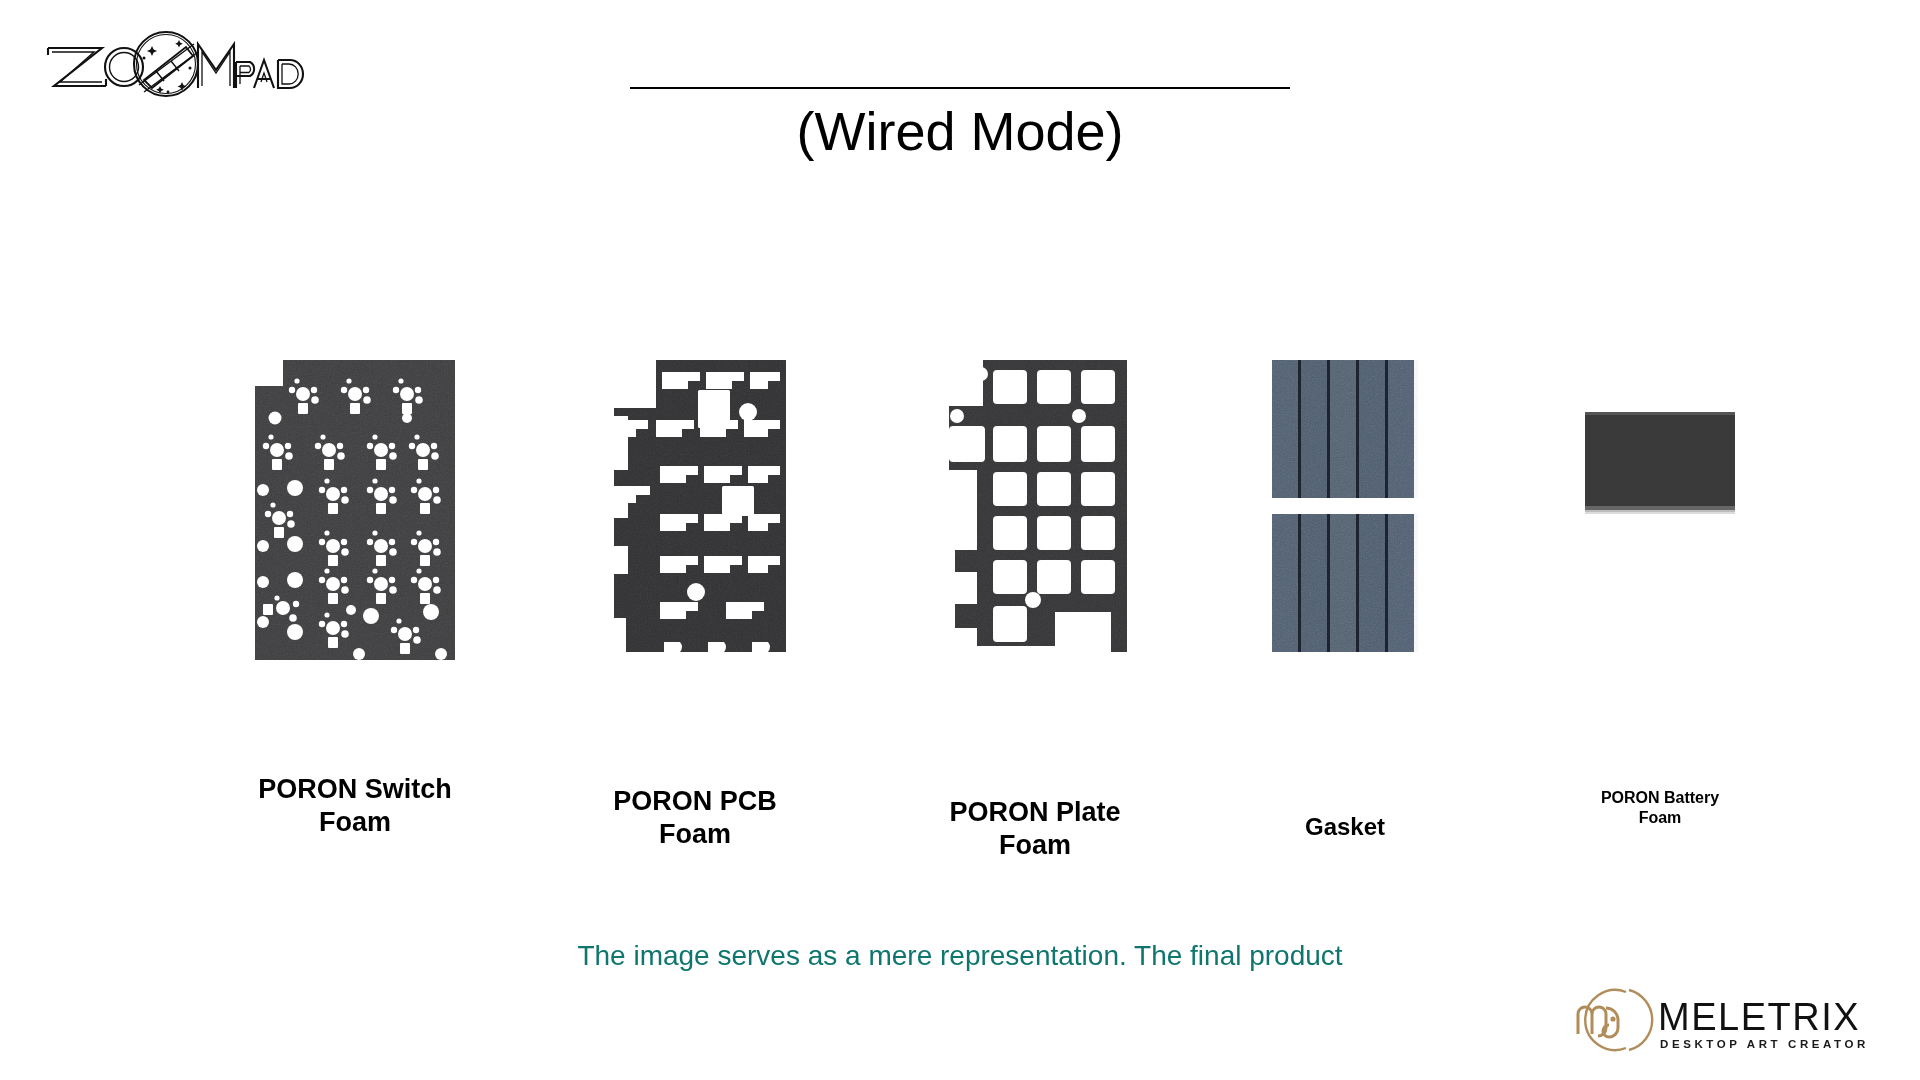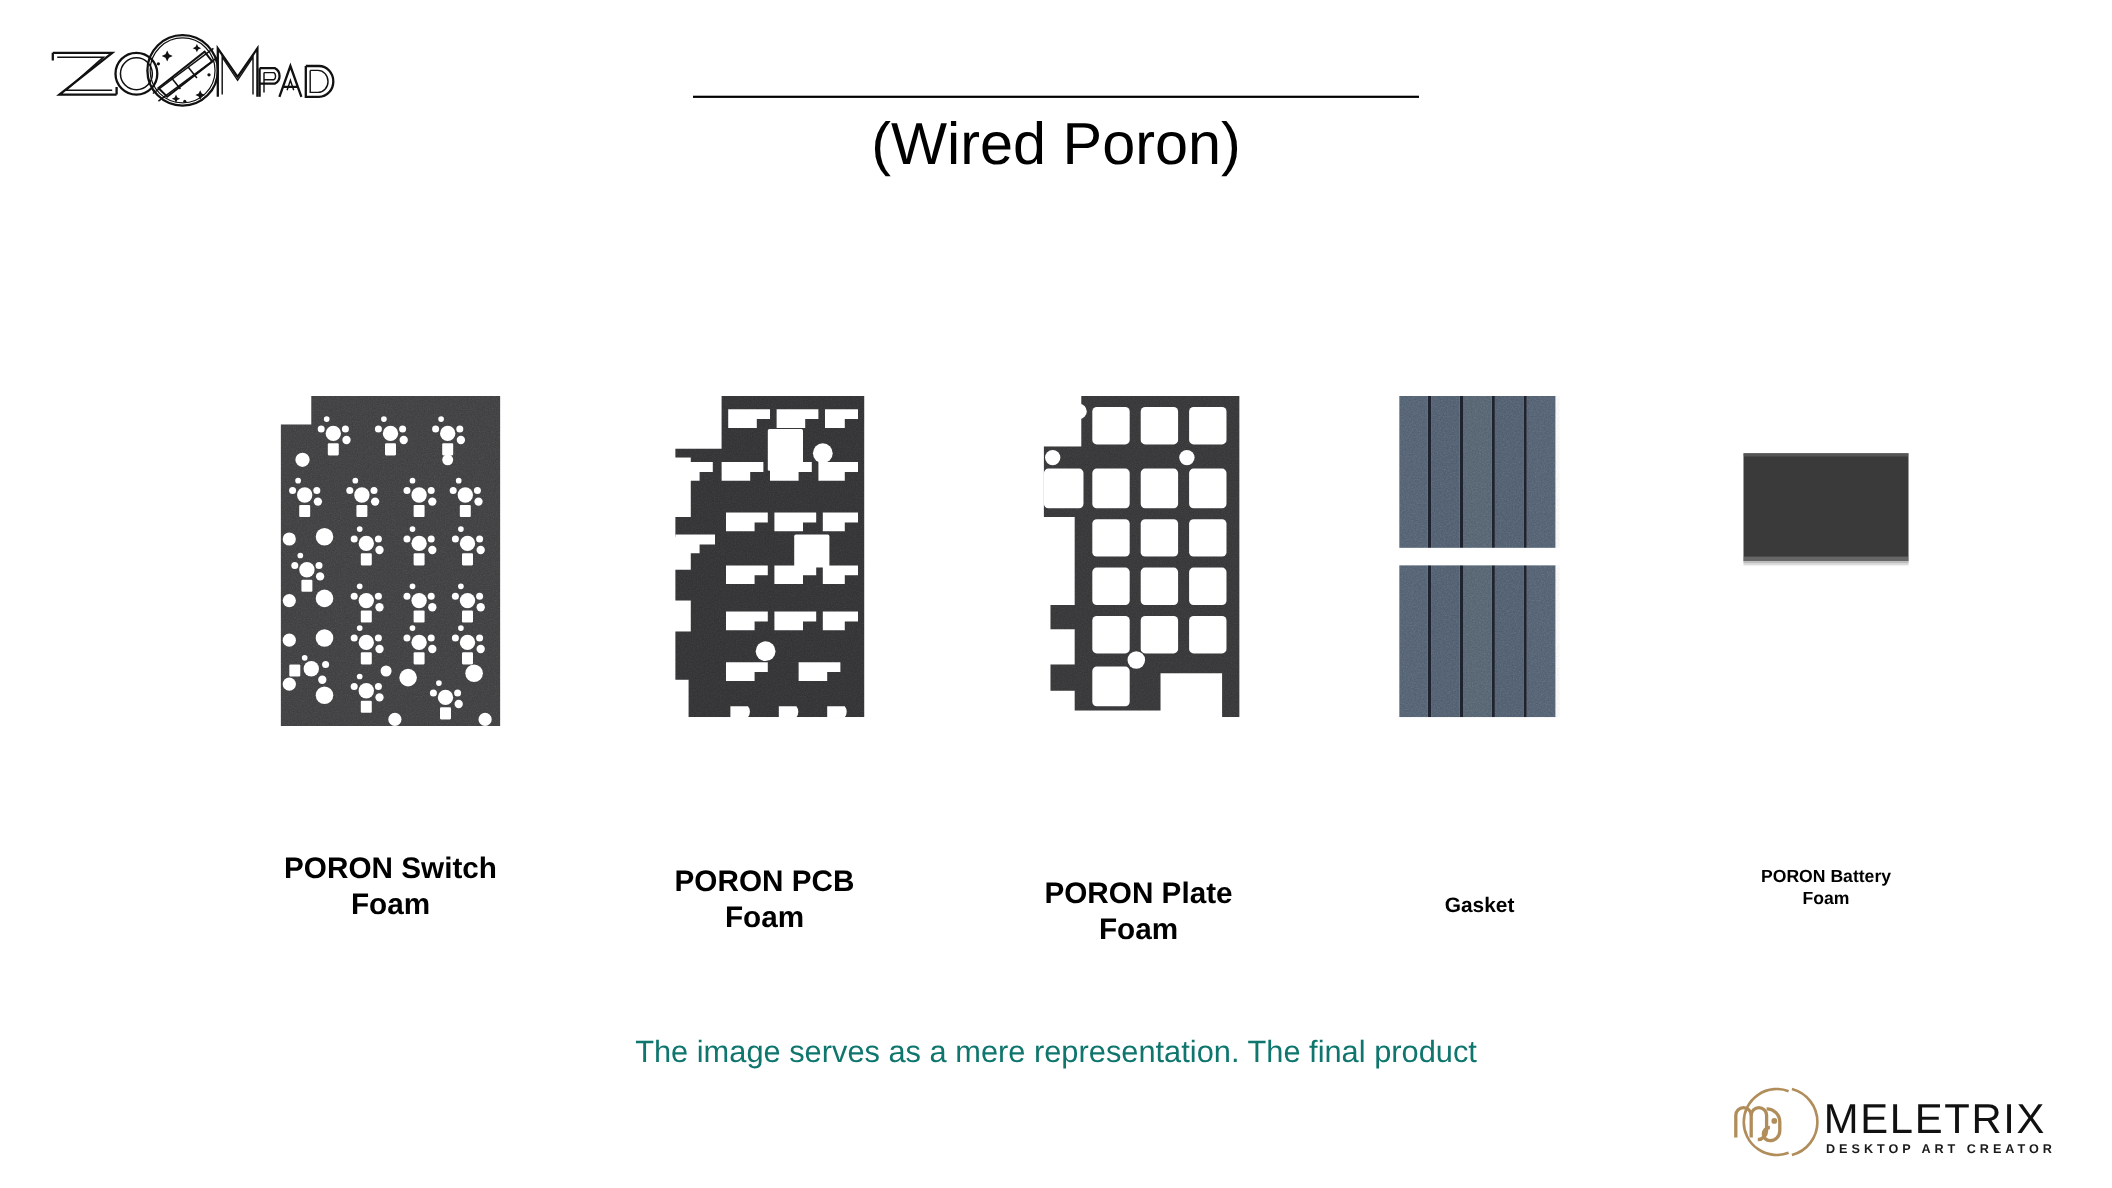--- a/index.html
+++ b/index.html
@@ -85,21 +85,21 @@
   
   #part-switch-foam   { left: 215px;  width: 280px; }
   #part-pcb-foam      { left: 555px;  width: 280px; }
   #part-plate-foam    { left: 895px;  width: 280px; }
   #part-gasket        { left: 1230px; width: 230px; }
   #part-battery-foam  { left: 1520px; width: 280px; }
 
   #label-switch-foam  { top: 413px; font-size: 27px; }
   #label-pcb-foam     { top: 425px; font-size: 27px; }
   #label-plate-foam   { top: 436px; font-size: 27px; }
-  #label-gasket       { top: 452px; font-size: 19px; }
+  #label-gasket       { top: 452px; font-size: 24px; }
   #label-battery-foam { top: 428px; font-size: 16px; }
 
   
   #disclaimer {
     position: absolute;
     left: 50%;
     transform: translateX(-50%);
     top: 938px;
     width: 920px;
     text-align: center;
@@ -164,21 +164,21 @@
       <path d="M142 60 l1.4 3 3 1.4 -3 1.4 -1.4 3 -1.4 -3 -3 -1.4 3 -1.4 Z"></path>
       <circle cx="104" cy="36" r="1.5"></circle>
       <circle cx="150" cy="46" r="1.5"></circle>
       <circle cx="128" cy="70" r="1.4"></circle>
     </g>
   </svg>
 </div>
 
 <div id="title-block">
   <div id="title-rule"></div>
-  <div id="page-subtitle">(Wired Poron)</div>
+  <div id="page-subtitle">(Wired Mode)</div>
 </div>
 
 <div id="parts-row">
 
   <div class="part" id="part-switch-foam">
     <div class="part-figure">
       <svg width="200" height="300" viewBox="0 0 200 300">
         <defs>
           <filter id="grain1" x="0" y="0" width="100%" height="100%">
             <feTurbulence type="fractalNoise" baseFrequency="0.9" numOctaves="3" result="n"></feTurbulence>

